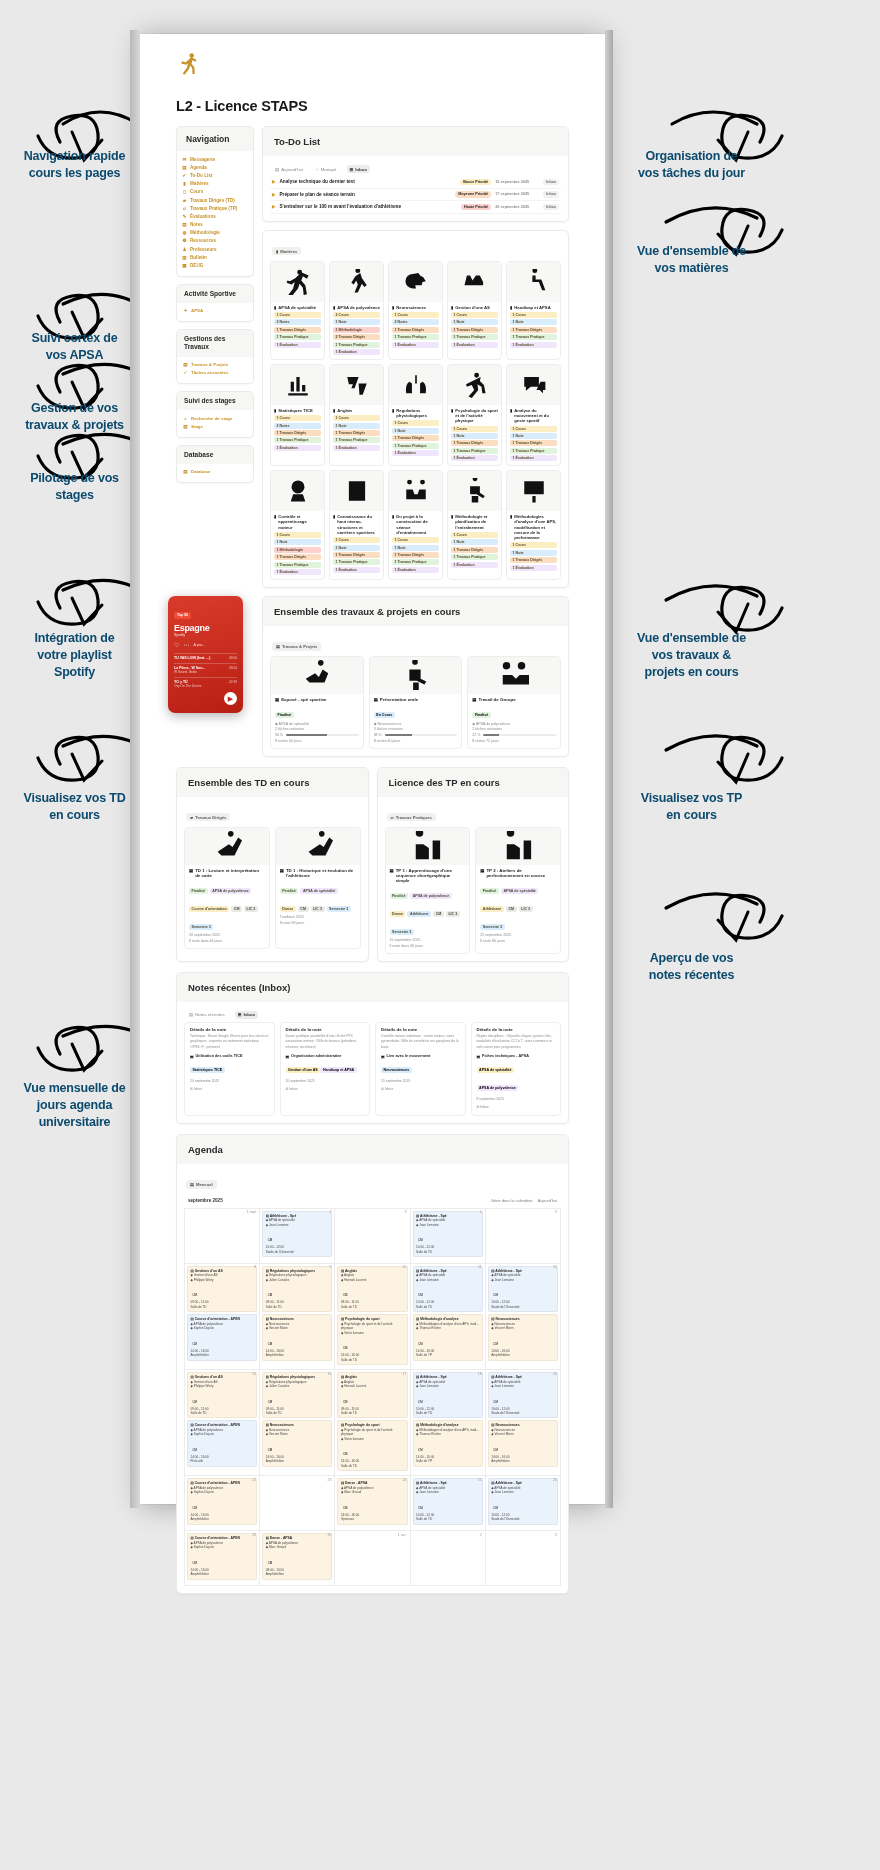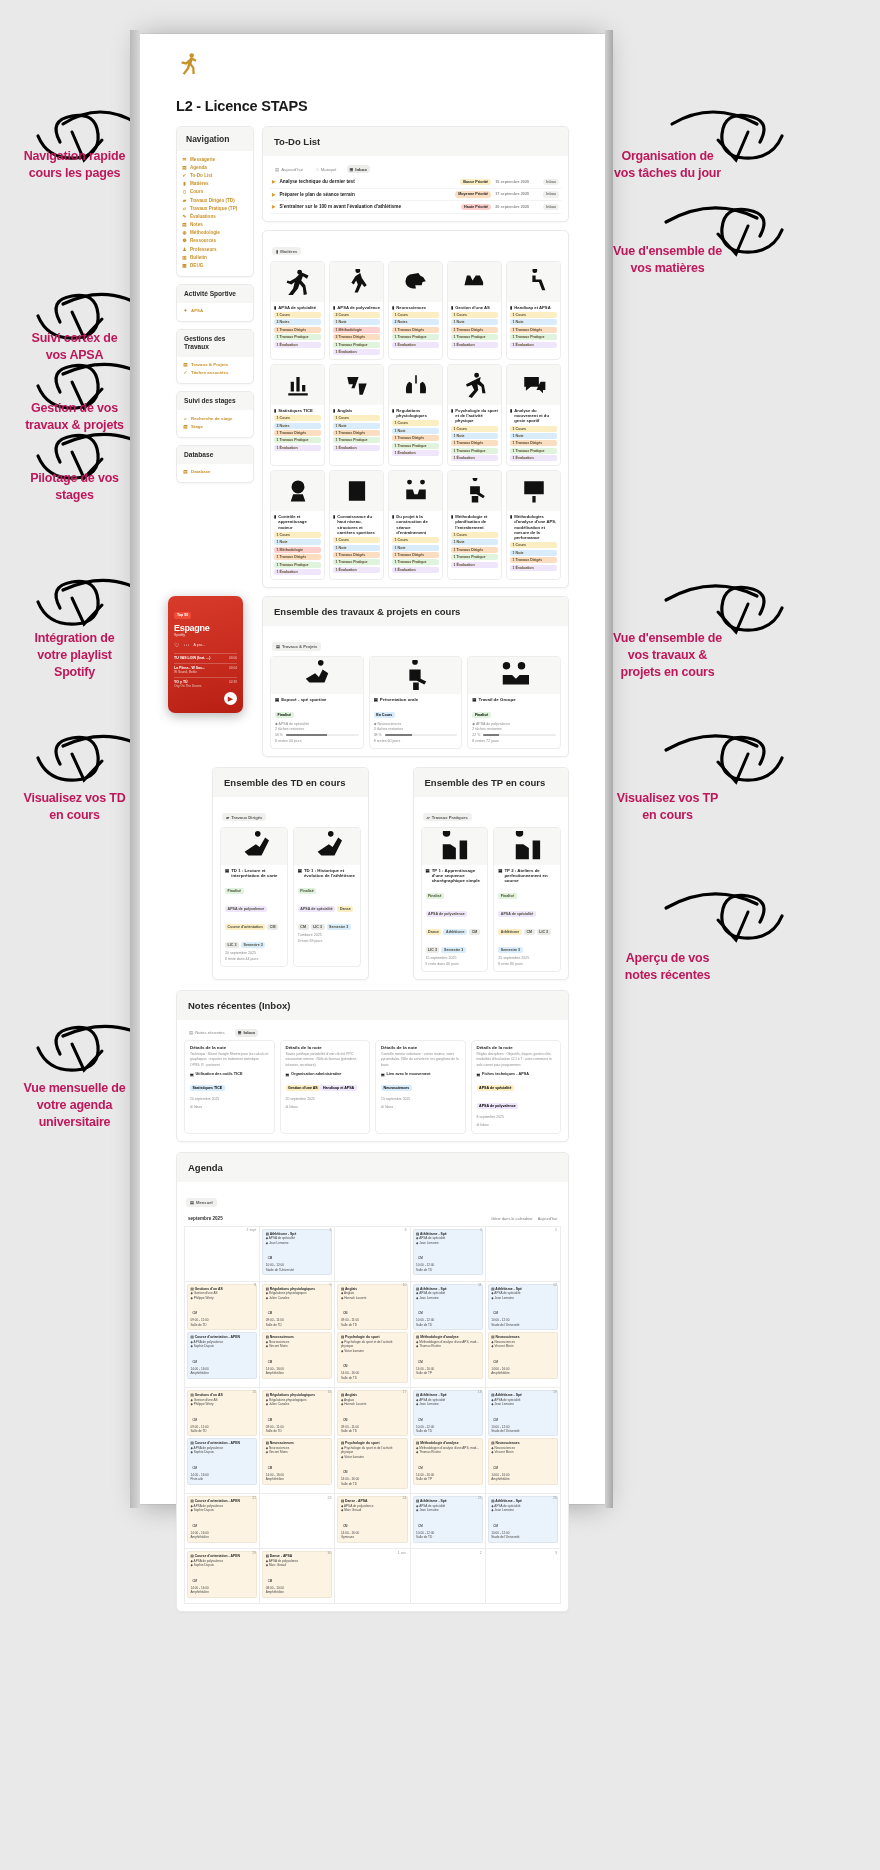--- a/index.html
+++ b/index.html
@@ -9,26 +9,26 @@
     font-family: "Liberation Sans", sans-serif;
     position: relative;
     overflow: hidden;
   }
   
   .annot {
     position: absolute;
     font-weight: bold;
     font-size: 12.5px;
     line-height: 1.35;
-    color: #be185d;
+    color: #0c4a6e;
     text-align: center;
     letter-spacing: -.2px;
   }
   .annot.left { width: 145px; left: 2px; text-align: center; }
-  .annot.right { width: 155px; left: 590px; text-align: center; }
+  .annot.right { width: 155px; left: 614px; text-align: center; }
   .arrow { position: absolute; pointer-events: none; }
   
   .frame {
     position: absolute;
     left: 140px; top: 34px;
     width: 465px; height: 1470px;
     background: #fff;
     box-shadow: 0 2px 26px rgba(0,0,0,.30), 0 0 0 1px rgba(0,0,0,.05);
   }
   .frame:before {
@@ -147,21 +147,21 @@
   .sp-item { display:flex; justify-content:space-between; font-size:3.5px; padding:2.4px 0; border-top:1px solid rgba(255,255,255,.22); }
   .sp-item b { font-weight:bold; }
   .sp-item .d { opacity:.7; font-size:3.2px; }
   .sp-play {
     position:absolute; right:6px; bottom:8px; width:13px; height:13px;
     border-radius:50%; background:#fff; color:#c0271a;
     display:flex; align-items:center; justify-content:center; font-size:7px;
   }
   
   .two { display:flex; gap:8px; padding:0 22px; }
-  .two > * { flex:1 1 0; min-width:0;margin-left:36px; }
+  .two > * { flex:1 1 0; min-width:0; }
   .grid2 { display:grid; grid-template-columns:repeat(2,1fr); gap:5px; }
   .grid4 { display:grid; grid-template-columns:repeat(4,1fr); gap:5px; }
   .ncard { border:1px solid #ededed; border-radius:4px; padding:4px 5px 5px; }
   .ncard .nh { font-size:4.4px; font-weight:bold; color:#1f1f1f; }
   .ncard .nb { font-size:3.4px; color:#8d8d8d; line-height:1.5; margin-top:2.5px; }
   .ncard .nfoot { font-size:3.8px; font-weight:bold; color:#1f1f1f; margin-top:4px; display:flex; gap:2px; }
   
   .agenda { margin:0 22px; }
   .ag-bar { display:flex; align-items:center; justify-content:space-between; padding:4px 4px 5px; }
   .ag-month { font-size:4.6px; font-weight:bold; color:#333; }
@@ -254,21 +254,21 @@
       <div>Intégration de</div>
       <div>votre playlist</div>
       <div>Spotify</div>
     </div>
     <div class="annot left" style="top: 790px;">
       <div>Visualisez vos TD</div>
       <div>en cours</div>
     </div>
     <div class="annot left" style="top: 1080px;">
       <div>Vue mensuelle de</div>
-      <div>votre agenda</div>
+      <div>jours agenda</div>
       <div>universitaire</div>
     </div>
   </div>
 <div id="annot-right">
     <div class="annot right" style="top: 148px;">
       <div>Organisation de</div>
       <div>vos tâches du jour</div>
     </div>
     <div class="annot right" style="top: 243px;">
       <div>Vue d'ensemble de</div>
@@ -841,21 +841,21 @@
                 </div>
                 <div class="tmeta"><div class="tt">
                     <span>▤</span>
                     <span>TD 1 : Historique et évolution de l'athlétisme</span>
                   </div><div class="tl" style="background: rgb(223, 243, 221); color: rgb(74, 74, 58); margin-right: 2px;">Finalisé</div><div class="tl" style="background: rgb(240, 230, 251); color: rgb(74, 74, 58); margin-right: 2px;">APSA de spécialité</div><div class="tl" style="background: rgb(251, 238, 194); color: rgb(74, 74, 58); margin-right: 2px;">Danse</div><div class="tl" style="background: rgb(233, 233, 231); color: rgb(74, 74, 58); margin-right: 2px;">CM</div><div class="tl" style="background: rgb(233, 233, 231); color: rgb(74, 74, 58); margin-right: 2px;">LIC 3</div><div class="tl" style="background: rgb(217, 236, 251); color: rgb(74, 74, 58); margin-right: 2px;">Semestre 3</div><div class="ts">Tumbiare 2025</div><div class="ts">Il reste 69 jours</div></div>
               </div>
             </div>
         </div>
       </div>
       <div class="card">
-        <div class="card-head big">Ensemble des TP en cours</div>
+        <div class="card-head big">Licence des TP en cours</div>
         <div class="card-body">
           <div class="tagrow">
             <span class="tag">
               <span>▱</span>
               <span>Travaux Pratiques</span>
             </span>
           </div>
           <div class="grid2" id="tp-grid">
               <div class="tcard">
                 <div class="tcover">

